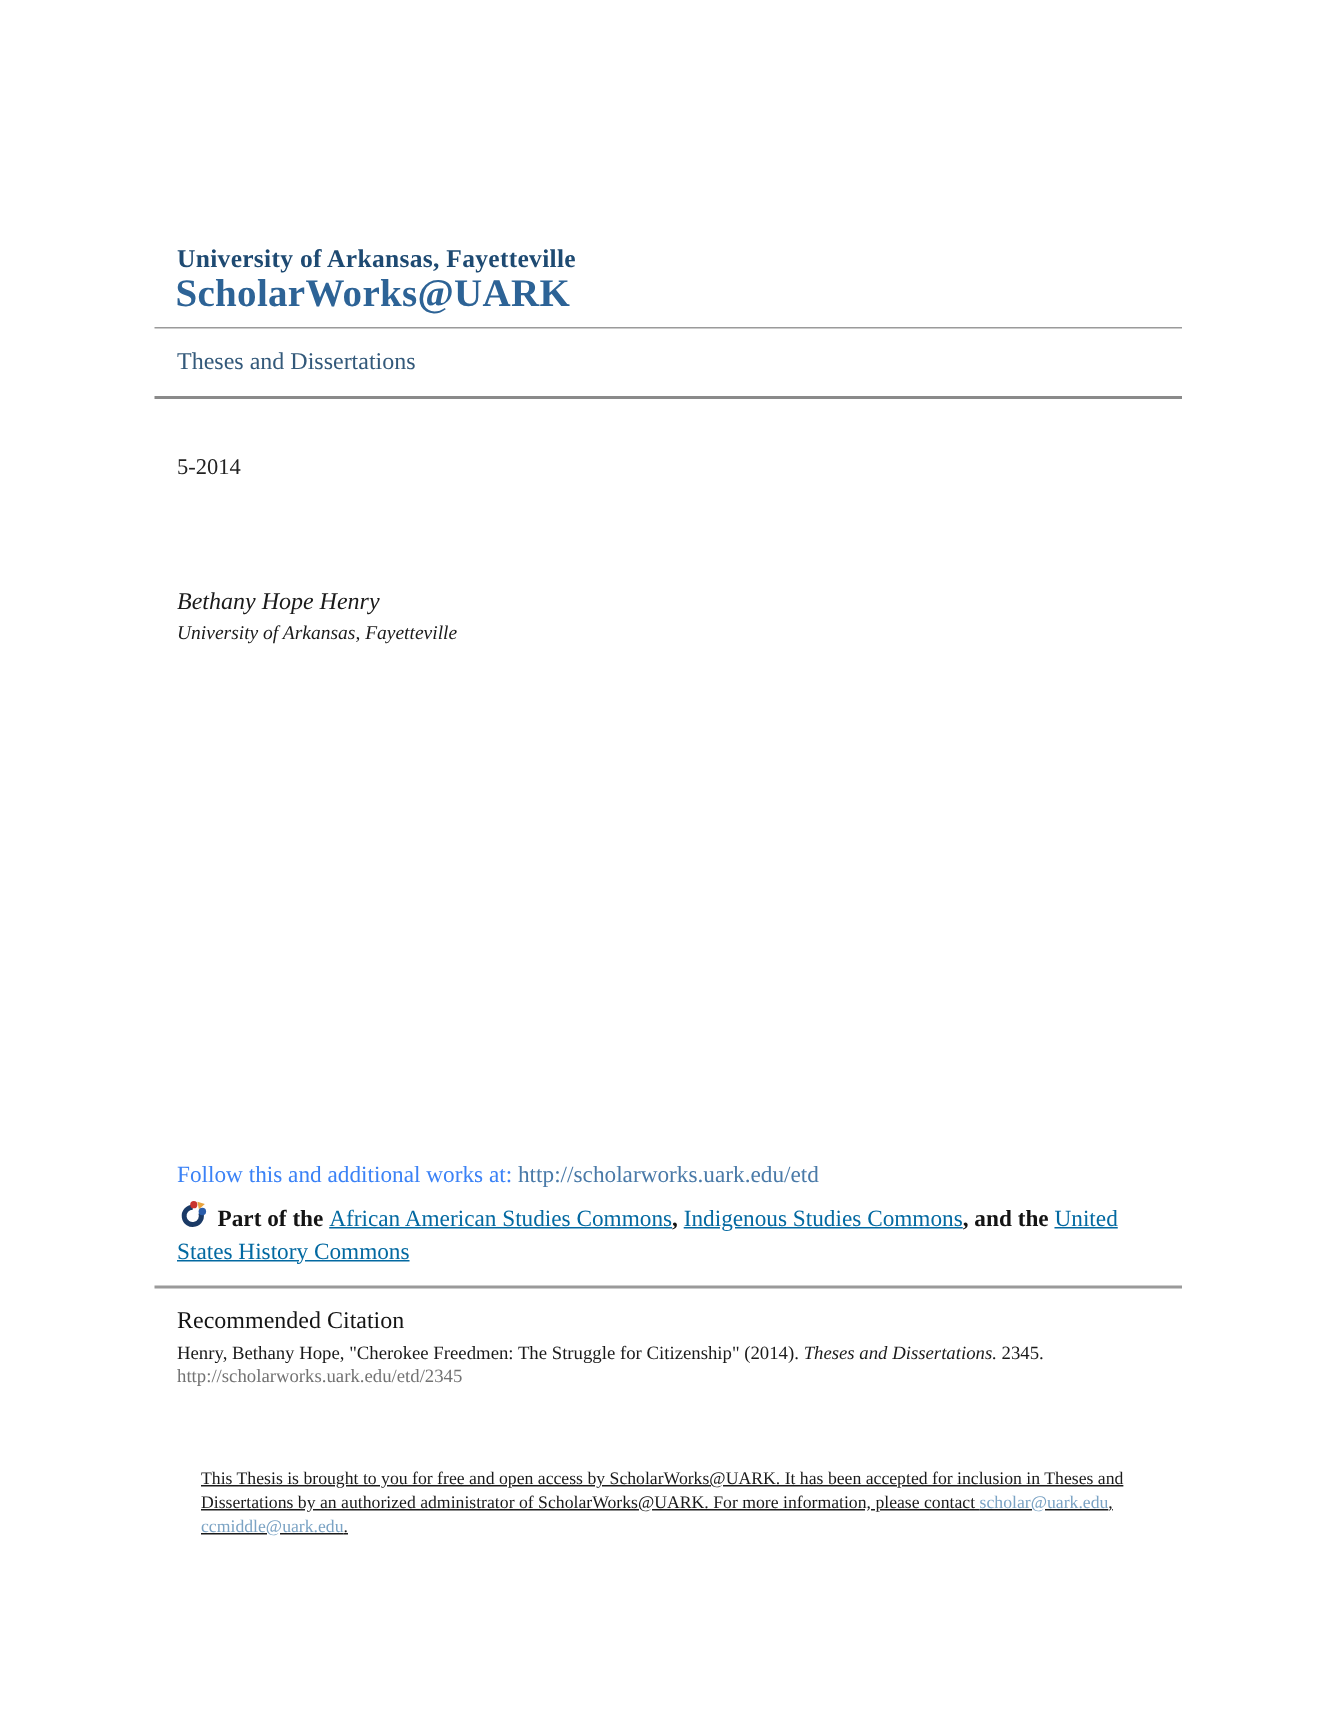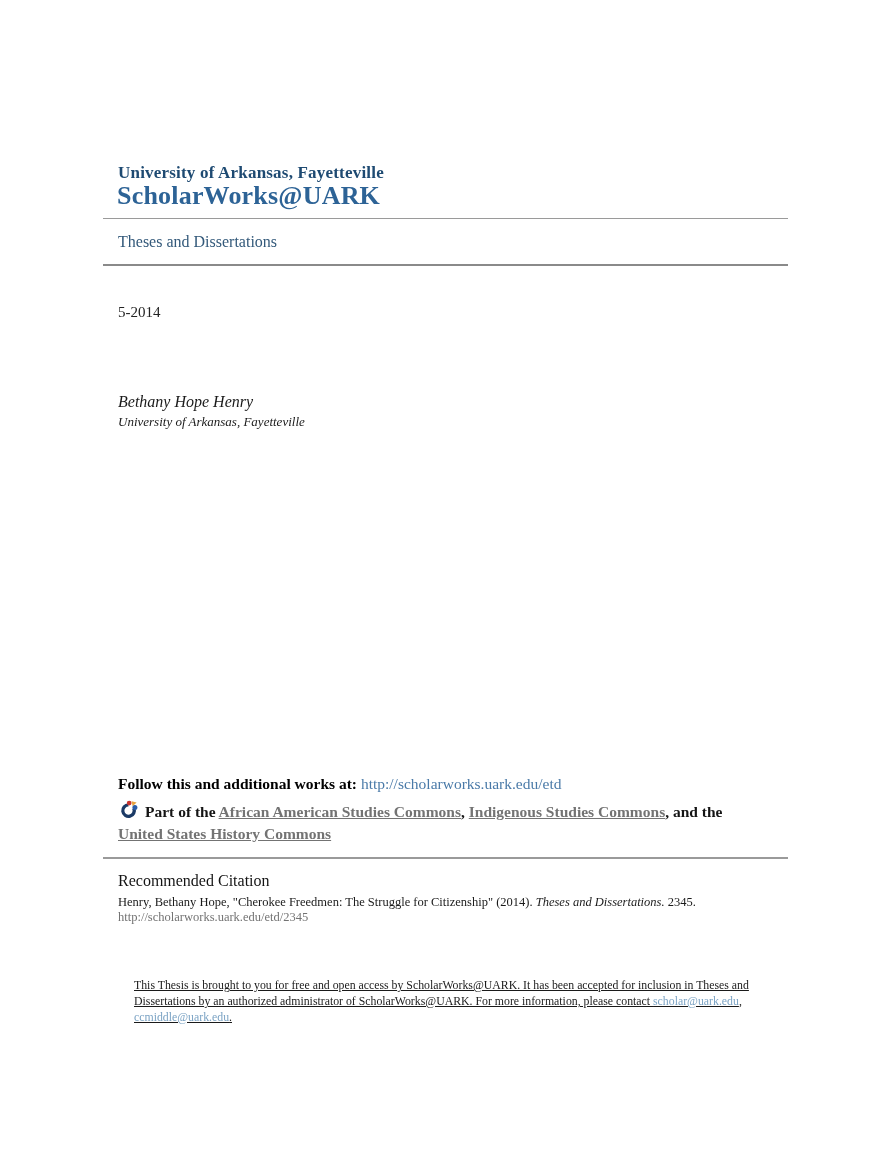--- a/index.html
+++ b/index.html
@@ -59,30 +59,30 @@
   .affiliation {
     top: 414px; left: 118px;
     font-size: 13px; font-style: italic; color: #1a1a1a;
   }
 
   
   .follow-line {
     top: 775px; left: 118px;
     font-size: 15.5px;
   }
-  .follow-label { font-weight: bold; color: #000000; }
+  .follow-label { font-weight: normal; color: #3b82f6; }
   .follow-link { color: #4a7aa8; text-decoration: none; }
 
   .commons-line {
     top: 800px; left: 118px; width: 652px;
     font-size: 15.5px; line-height: 21.5px;
     font-weight: bold; color: #141414;
     margin: 0;
   }
-  .commons-link { color: #737373; text-decoration: underline; font-weight: bold; }
+  .commons-link { color: #0369a1; text-decoration: underline; font-weight: normal; }
   .commons-icon-wrap {
     display: inline-block;
     width: 21px; height: 21px;
     vertical-align: -4px;
     margin-right: 6px;
   }
 
   
   .citation-heading {
     top: 872px; left: 118px;

